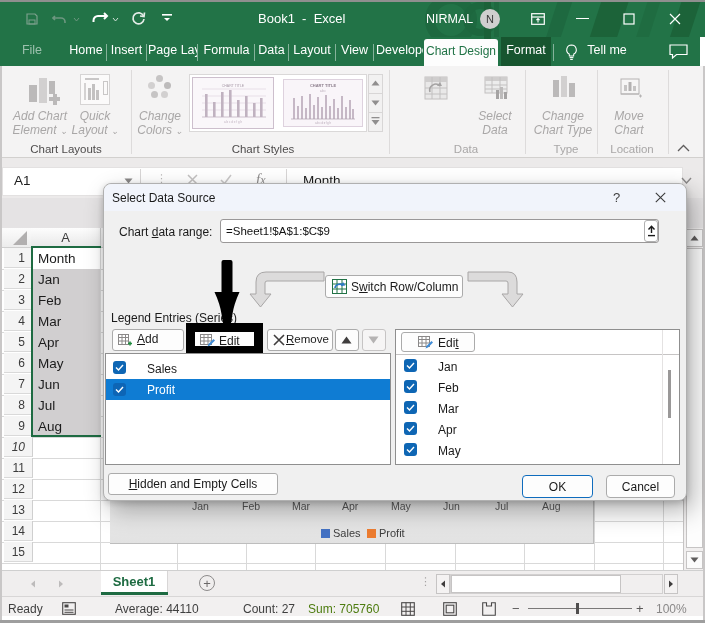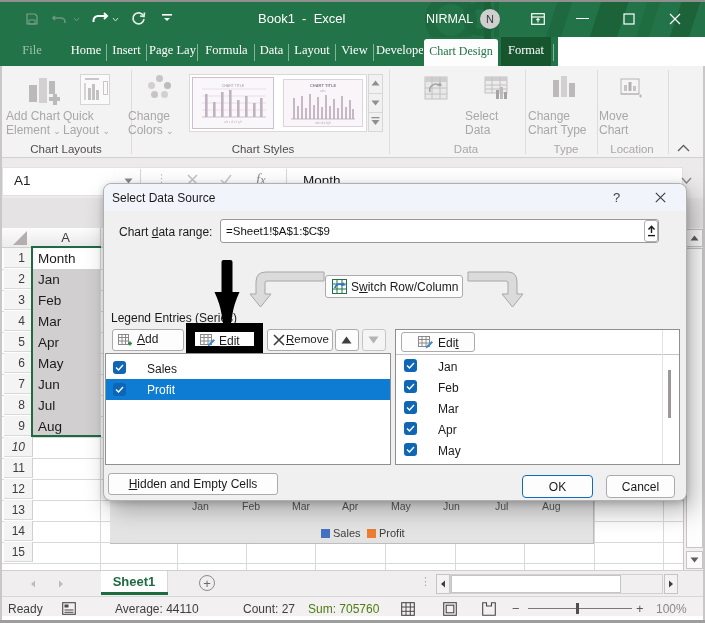--- a/index.html
+++ b/index.html
@@ -2,29 +2,29 @@
 <html><head>
 <meta charset="utf-8">
 <style>
   html,body{margin:0;padding:0;}
   *{box-sizing:border-box;}
   .app{position:relative;width:705px;height:623px;overflow:hidden;
        font-family:"Liberation Sans",sans-serif;background:#fff;}
   .abs{position:absolute;}
   
   .titlebar{left:0;top:0;width:705px;height:37px;background:#227347;overflow:hidden;}
-  .tabrow{left:0;top:37px;width:558px;height:29px;background:#227347;overflow:hidden;font-family:Liberation Serif, serif;}
+  .tabrow{left:0;top:37px;width:700px;height:29px;background:#227347;overflow:hidden;}
   .deco{position:absolute;border-radius:50%;}
   .qat{position:absolute;top:0;height:37px;display:flex;align-items:center;color:#fff;}
   .ttxt{color:#fff;font-size:13px;}
   .tabs span.sep{position:absolute;top:7px;width:1px;height:17px;background:rgba(255,255,255,.45);}
   .tab{position:absolute;top:0;height:29px;line-height:27px;color:#fff;font-size:12.5px;text-align:center;white-space:nowrap;}
   
   .ribbon{left:0;top:66px;width:705px;height:92px;background:#f4f3f3;border-bottom:1px solid #d2d0ce;}
-  .rtxt{position:absolute;color:#a9a7a7;font-size:12px;text-align:left;line-height:14px;}
+  .rtxt{position:absolute;color:#a9a7a7;font-size:12px;text-align:center;line-height:14px;font-style:italic;}
   .rlabel{position:absolute;color:#a9a7a7;font-size:11.5px;text-align:center;top:77px;white-space:nowrap;}
   .rsep{position:absolute;top:4px;width:1px;height:84px;background:#dddbdb;}
   
   .fbar{left:0;top:158px;width:705px;height:40px;background:#eceaea;}
   
   .ghead{position:absolute;background:linear-gradient(#fcfcfc,#ececec);}
   .rowhdr{position:absolute;left:2px;width:29px;color:#3c3c3c;font-size:12px;
           text-align:right;padding-right:7px;background:#f4f4f4;border-bottom:1px solid #d9d9d9;border-right:1px solid #cfcfcf;}
   .cell{position:absolute;left:32px;width:68px;font-size:13.5px;color:#1c1c1c;padding-left:4px;}
   .gline{position:absolute;background:#d9d9d9;}

